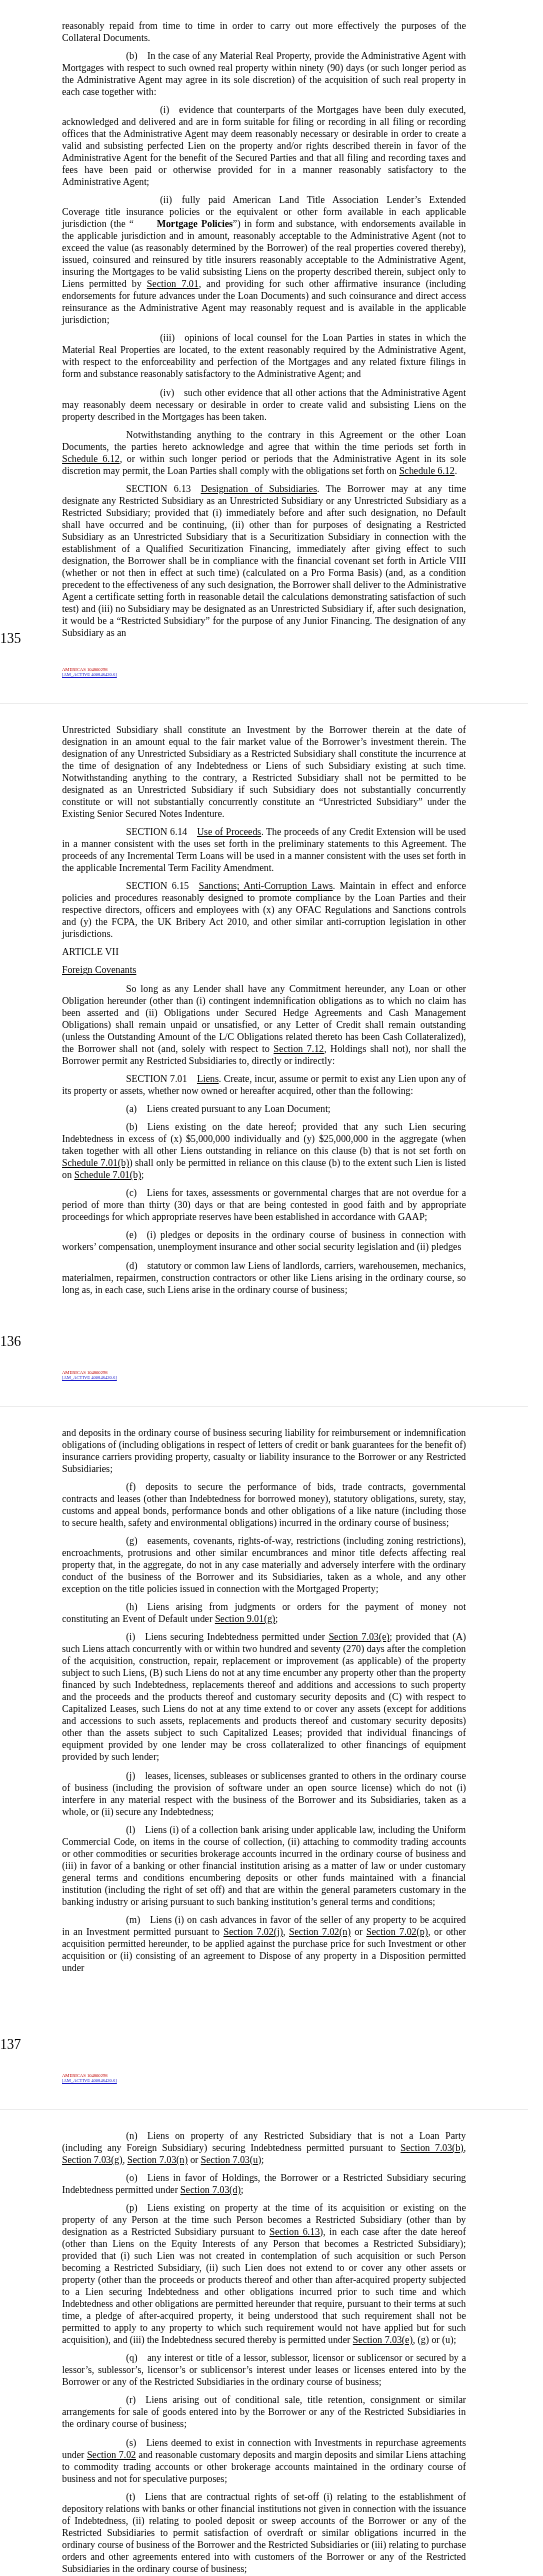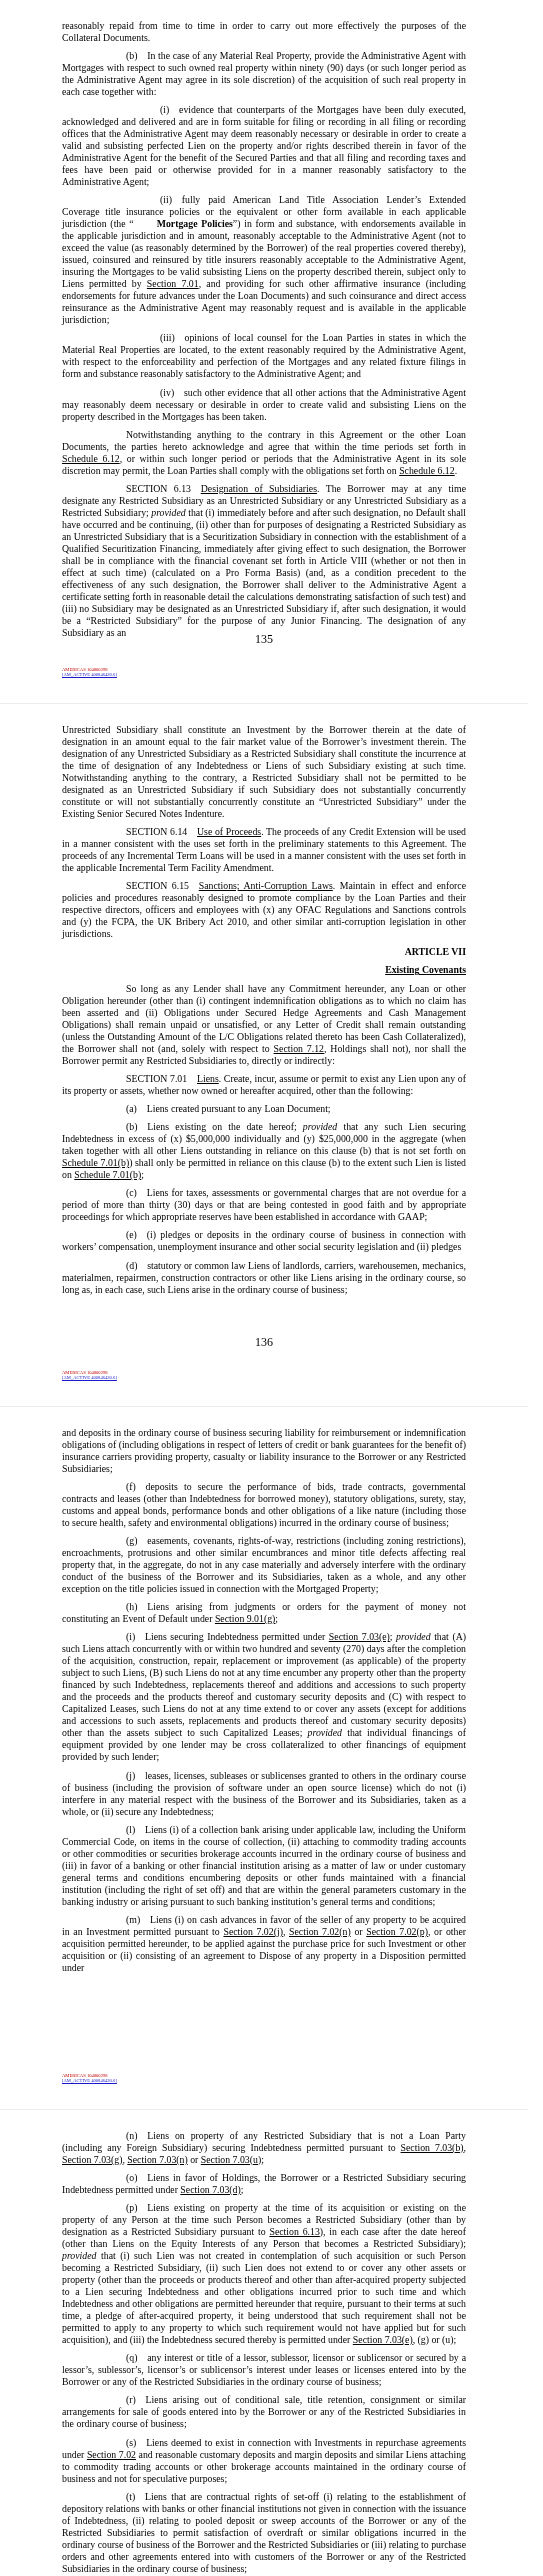--- a/index.html
+++ b/index.html
@@ -16,31 +16,31 @@
     font-family: "Liberation Serif", "DejaVu Serif", serif;
     font-size: 9.8px;
     line-height: 12px;
     color: #000000;
   }
   .page + .page { border-top: 0.5px solid #ececec; }
   p.para { margin: 0 0 6.2px 0; text-align: justify; text-indent: 0; }
   p.cont { text-indent: 0; }
   p.l1 { text-indent: 64px; }
   p.l2 { text-indent: 98px; }
-  p.center { text-align: right; text-indent: 0; font-weight: bold; }
+  p.center { text-align: left; text-indent: 0; }
   .u { text-decoration: underline; }
-  .i { font-style: italic; }
+  .i { }
   .b { font-weight: bold; margin-left: 23px; }
   .page-number {
     position: absolute;
     bottom: 58px;
     left: 0;
     width: 100%;
-    text-align: center;
-    font-size: 12px;
+    text-align: left;
+    font-size: 14px;
     font-family: "Liberation Serif", "DejaVu Serif", serif;
   }
   .doc-stamp {
     position: absolute;
     bottom: 25px;
     left: 62px;
     font-size: 4.6px;
     line-height: 5.7px;
     font-family: "Liberation Serif", "DejaVu Serif", serif;
   }
@@ -64,21 +64,21 @@
       <div class="doc-stamp">
         <div class="stamp-red">AMERICAS 104800298</div>
         <div class="stamp-blue">[AM_ACTIVE 400846420.6]</div>
       </div>
     </section>
     <section class="page">
       <p class="para cont"><span>Unrestricted Subsidiary shall constitute an Investment by the Borrower therein at the date of designation in an amount equal to the fair market value of the Borrower’s investment therein. The designation of any Unrestricted Subsidiary as a Restricted Subsidiary shall constitute the incurrence at the time of designation of any Indebtedness or Liens of such Subsidiary existing at such time. Notwithstanding anything to the contrary, a Restricted Subsidiary shall not be permitted to be designated as an Unrestricted Subsidiary if such Subsidiary does not substantially concurrently constitute or will not substantially concurrently constitute an “Unrestricted Subsidiary” under the Existing Senior Secured Notes Indenture.</span></p>
       <p class="para l1"><span>SECTION 6.14 </span><span class="u">Use of Proceeds</span><span>. The proceeds of any Credit Extension will be used in a manner consistent with the uses set forth in the preliminary statements to this Agreement. The proceeds of any Incremental Term Loans will be used in a manner consistent with the uses set forth in the applicable Incremental Term Facility Amendment.</span></p>
       <p class="para l1"><span>SECTION 6.15 </span><span class="u">Sanctions; Anti-Corruption Laws</span><span>. Maintain in effect and enforce policies and procedures reasonably designed to promote compliance by the Loan Parties and their respective directors, officers and employees with (x) any OFAC Regulations and Sanctions controls and (y) the FCPA, the UK Bribery Act 2010, and other similar anti-corruption legislation in other jurisdictions.</span></p>
       <p class="para center"><span>ARTICLE VII</span></p>
-      <p class="para center"><span class="u">Existing Covenants</span></p>
+      <p class="para center"><span class="u">Foreign Covenants</span></p>
       <p class="para l1"><span>So long as any Lender shall have any Commitment hereunder, any Loan or other Obligation hereunder (other than (i) contingent indemnification obligations as to which no claim has been asserted and (ii) Obligations under Secured Hedge Agreements and Cash Management Obligations) shall remain unpaid or unsatisfied, or any Letter of Credit shall remain outstanding (unless the Outstanding Amount of the L/C Obligations related thereto has been Cash Collateralized), the Borrower shall not (and, solely with respect to </span><span class="u">Section 7.12</span><span>, Holdings shall not), nor shall the Borrower permit any Restricted Subsidiaries to, directly or indirectly:</span></p>
       <p class="para l1"><span>SECTION 7.01 </span><span class="u">Liens</span><span>. Create, incur, assume or permit to exist any Lien upon any of its property or assets, whether now owned or hereafter acquired, other than the following:</span></p>
       <p class="para l1"><span>(a) Liens created pursuant to any Loan Document;</span></p>
       <p class="para l1"><span>(b) Liens existing on the date hereof; </span><span class="i">provided</span><span> that any such Lien securing Indebtedness in excess of (x) $5,000,000 individually and (y) $25,000,000 in the aggregate (when taken together with all other Liens outstanding in reliance on this clause (b) that is not set forth on </span><span class="u">Schedule 7.01(b)</span><span>) shall only be permitted in reliance on this clause (b) to the extent such Lien is listed on </span><span class="u">Schedule 7.01(b)</span><span>;</span></p>
       <p class="para l1"><span>(c) Liens for taxes, assessments or governmental charges that are not overdue for a period of more than thirty (30) days or that are being contested in good faith and by appropriate proceedings for which appropriate reserves have been established in accordance with GAAP;</span></p>
       <p class="para l1"><span>(e) (i) pledges or deposits in the ordinary course of business in connection with workers’ compensation, unemployment insurance and other social security legislation and (ii) pledges</span></p>
       <p class="para l1"><span>(d) statutory or common law Liens of landlords, carriers, warehousemen, mechanics, materialmen, repairmen, construction contractors or other like Liens arising in the ordinary course, so long as, in each case, such Liens arise in the ordinary course of business;</span></p>
       <div class="page-number">136</div>
       <div class="doc-stamp">
         <div class="stamp-red">AMERICAS 104800298</div>
@@ -87,20 +87,21 @@
     </section>
     <section class="page">
       <p class="para cont"><span>and deposits in the ordinary course of business securing liability for reimbursement or indemnification obligations of (including obligations in respect of letters of credit or bank guarantees for the benefit of) insurance carriers providing property, casualty or liability insurance to the Borrower or any Restricted Subsidiaries;</span></p>
       <p class="para l1"><span>(f) deposits to secure the performance of bids, trade contracts, governmental contracts and leases (other than Indebtedness for borrowed money), statutory obligations, surety, stay, customs and appeal bonds, performance bonds and other obligations of a like nature (including those to secure health, safety and environmental obligations) incurred in the ordinary course of business;</span></p>
       <p class="para l1"><span>(g) easements, covenants, rights-of-way, restrictions (including zoning restrictions), encroachments, protrusions and other similar encumbrances and minor title defects affecting real property that, in the aggregate, do not in any case materially and adversely interfere with the ordinary conduct of the business of the Borrower and its Subsidiaries, taken as a whole, and any other exception on the title policies issued in connection with the Mortgaged Property;</span></p>
       <p class="para l1"><span>(h) Liens arising from judgments or orders for the payment of money not constituting an Event of Default under </span><span class="u">Section 9.01(g)</span><span>;</span></p>
       <p class="para l1"><span>(i) Liens securing Indebtedness permitted under </span><span class="u">Section 7.03(e)</span><span>; </span><span class="i">provided</span><span> that (A) such Liens attach concurrently with or within two hundred and seventy (270) days after the completion of the acquisition, construction, repair, replacement or improvement (as applicable) of the property subject to such Liens, (B) such Liens do not at any time encumber any property other than the property financed by such Indebtedness, replacements thereof and additions and accessions to such property and the proceeds and the products thereof and customary security deposits and (C) with respect to Capitalized Leases, such Liens do not at any time extend to or cover any assets (except for additions and accessions to such assets, replacements and products thereof and customary security deposits) other than the assets subject to such Capitalized Leases; </span><span class="i">provided</span><span> that individual financings of equipment provided by one lender may be cross collateralized to other financings of equipment provided by such lender;</span></p>
       <p class="para l1"><span>(j) leases, licenses, subleases or sublicenses granted to others in the ordinary course of business (including the provision of software under an open source license) which do not (i) interfere in any material respect with the business of the Borrower and its Subsidiaries, taken as a whole, or (ii) secure any Indebtedness;</span></p>
       <p class="para l1"><span>(l) Liens (i) of a collection bank arising under applicable law, including the Uniform Commercial Code, on items in the course of collection, (ii) attaching to commodity trading accounts or other commodities or securities brokerage accounts incurred in the ordinary course of business and (iii) in favor of a banking or other financial institution arising as a matter of law or under customary general terms and conditions encumbering deposits or other funds maintained with a financial institution (including the right of set off) and that are within the general parameters customary in the banking industry or arising pursuant to such banking institution’s general terms and conditions;</span></p>
       <p class="para l1"><span>(m) Liens (i) on cash advances in favor of the seller of any property to be acquired in an Investment permitted pursuant to </span><span class="u">Section 7.02(j)</span><span>, </span><span class="u">Section 7.02(n)</span><span> or </span><span class="u">Section 7.02(p)</span><span>, or other acquisition permitted hereunder, to be applied against the purchase price for such Investment or other acquisition or (ii) consisting of an agreement to Dispose of any property in a Disposition permitted under</span></p>
+      <div class="page-number">137</div>
       <div class="doc-stamp">
         <div class="stamp-red">AMERICAS 104800298</div>
         <div class="stamp-blue">[AM_ACTIVE 400846420.6]</div>
       </div>
     </section>
     <section class="page">
       <p class="para l1"><span>(n) Liens on property of any Restricted Subsidiary that is not a Loan Party (including any Foreign Subsidiary) securing Indebtedness permitted pursuant to </span><span class="u">Section 7.03(b)</span><span>, </span><span class="u">Section 7.03(g)</span><span>, </span><span class="u">Section 7.03(n)</span><span> or </span><span class="u">Section 7.03(u)</span><span>;</span></p>
       <p class="para l1"><span>(o) Liens in favor of Holdings, the Borrower or a Restricted Subsidiary securing Indebtedness permitted under </span><span class="u">Section 7.03(d)</span><span>;</span></p>
       <p class="para l1"><span>(p) Liens existing on property at the time of its acquisition or existing on the property of any Person at the time such Person becomes a Restricted Subsidiary (other than by designation as a Restricted Subsidiary pursuant to </span><span class="u">Section 6.13</span><span>), in each case after the date hereof (other than Liens on the Equity Interests of any Person that becomes a Restricted Subsidiary); </span><span class="i">provided</span><span> that (i) such Lien was not created in contemplation of such acquisition or such Person becoming a Restricted Subsidiary, (ii) such Lien does not extend to or cover any other assets or property (other than the proceeds or products thereof and other than after-acquired property subjected to a Lien securing Indebtedness and other obligations incurred prior to such time and which Indebtedness and other obligations are permitted hereunder that require, pursuant to their terms at such time, a pledge of after-acquired property, it being understood that such requirement shall not be permitted to apply to any property to which such requirement would not have applied but for such acquisition), and (iii) the Indebtedness secured thereby is permitted under </span><span class="u">Section 7.03(e)</span><span>, (g) or (u);</span></p>
       <p class="para l1"><span>(q) any interest or title of a lessor, sublessor, licensor or sublicensor or secured by a lessor’s, sublessor’s, licensor’s or sublicensor’s interest under leases or licenses entered into by the Borrower or any of the Restricted Subsidiaries in the ordinary course of business;</span></p>

